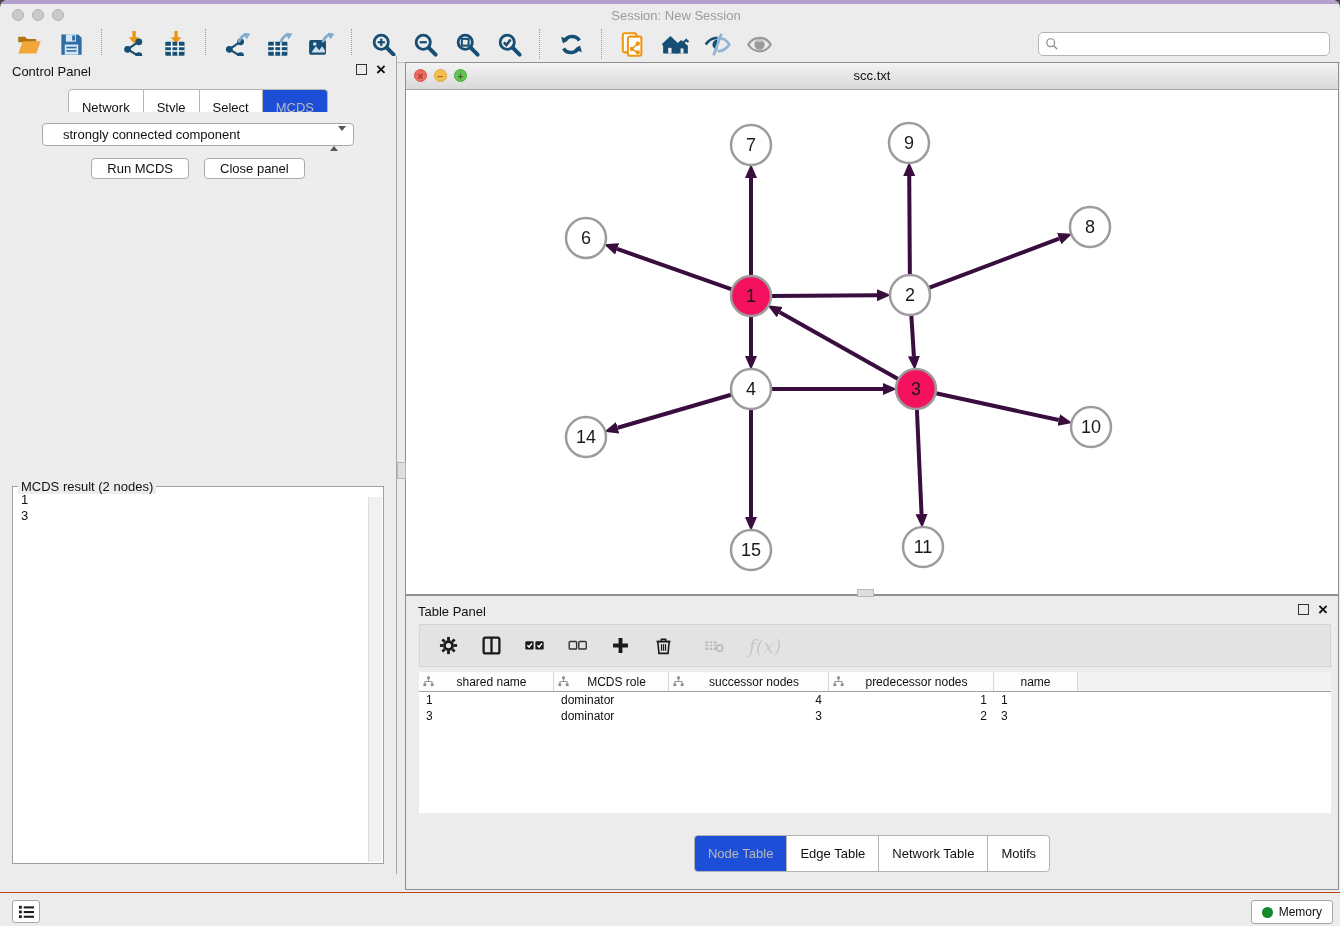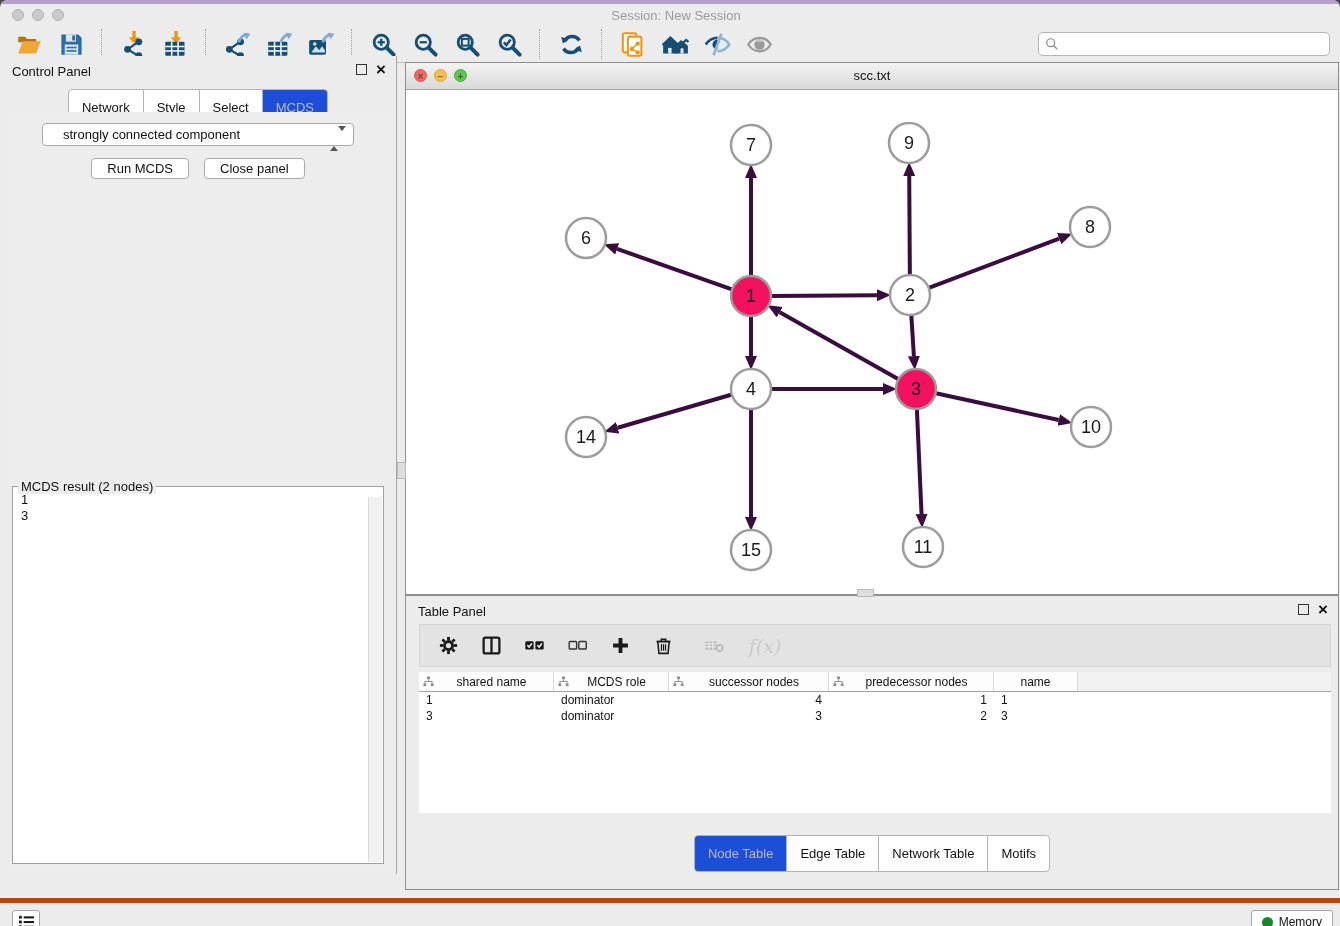--- a/index.html
+++ b/index.html
@@ -62,21 +62,21 @@
   .fx{font-family:"DejaVu Serif",serif;font-style:italic;font-size:19px;color:#b5b5b5;}
   .tbl{position:absolute;left:13px;right:7px;top:76px;height:141px;background:#fff;}
   .tbl-head{display:flex;height:19px;border-bottom:1px solid #a3a3a3;font-size:12px;background:#fdfdfd;}
   .th{display:flex;align-items:center;padding:0 4px;border-right:1px solid #d8d8d8;box-sizing:border-box;}
   .th .th-label{flex:1;text-align:center;color:#111;}
   .th-fill{flex:1;background:#f2f2f2;}
   .tr{display:flex;height:16px;font-size:12px;align-items:center;color:#111;}
   .td{box-sizing:border-box;padding:0 7px;overflow:hidden;white-space:nowrap;}
   .bottom-tabs{position:absolute;left:0;right:0;bottom:17px;}
   
-  .statusbar{position:absolute;left:0;bottom:0;width:100%;height:28px;background:#ececec;border-top:5px solid #c2410c;box-sizing:border-box;}
+  .statusbar{position:absolute;left:0;bottom:0;width:100%;height:34px;background:#ececec;border-top:1px solid #c2410c;box-sizing:border-box;}
   .list-btn{position:absolute;left:12px;top:7px;width:28px;height:23px;background:#fff;border:1px solid #a6a6a6;border-radius:3px;display:flex;align-items:center;justify-content:center;box-sizing:border-box;}
   .memory-btn{position:absolute;right:7px;top:7px;height:24px;background:#fff;border:1px solid #a6a6a6;border-radius:3px;display:flex;align-items:center;gap:6px;padding:0 10px;font-size:12px;box-sizing:border-box;color:#111;}
   .mem-dot{width:11px;height:11px;border-radius:50%;background:#13892c;}
   .knob-v{position:absolute;left:397px;top:462px;width:9px;height:17px;background:#dedede;border:1px solid #b8b8b8;box-sizing:border-box;z-index:5;}
   .knob-h{position:absolute;left:857px;top:589px;width:17px;height:8px;background:#dedede;border:1px solid #b8b8b8;box-sizing:border-box;z-index:5;}
 </style>
 </head>
 <body>
 
 <div class="app">

